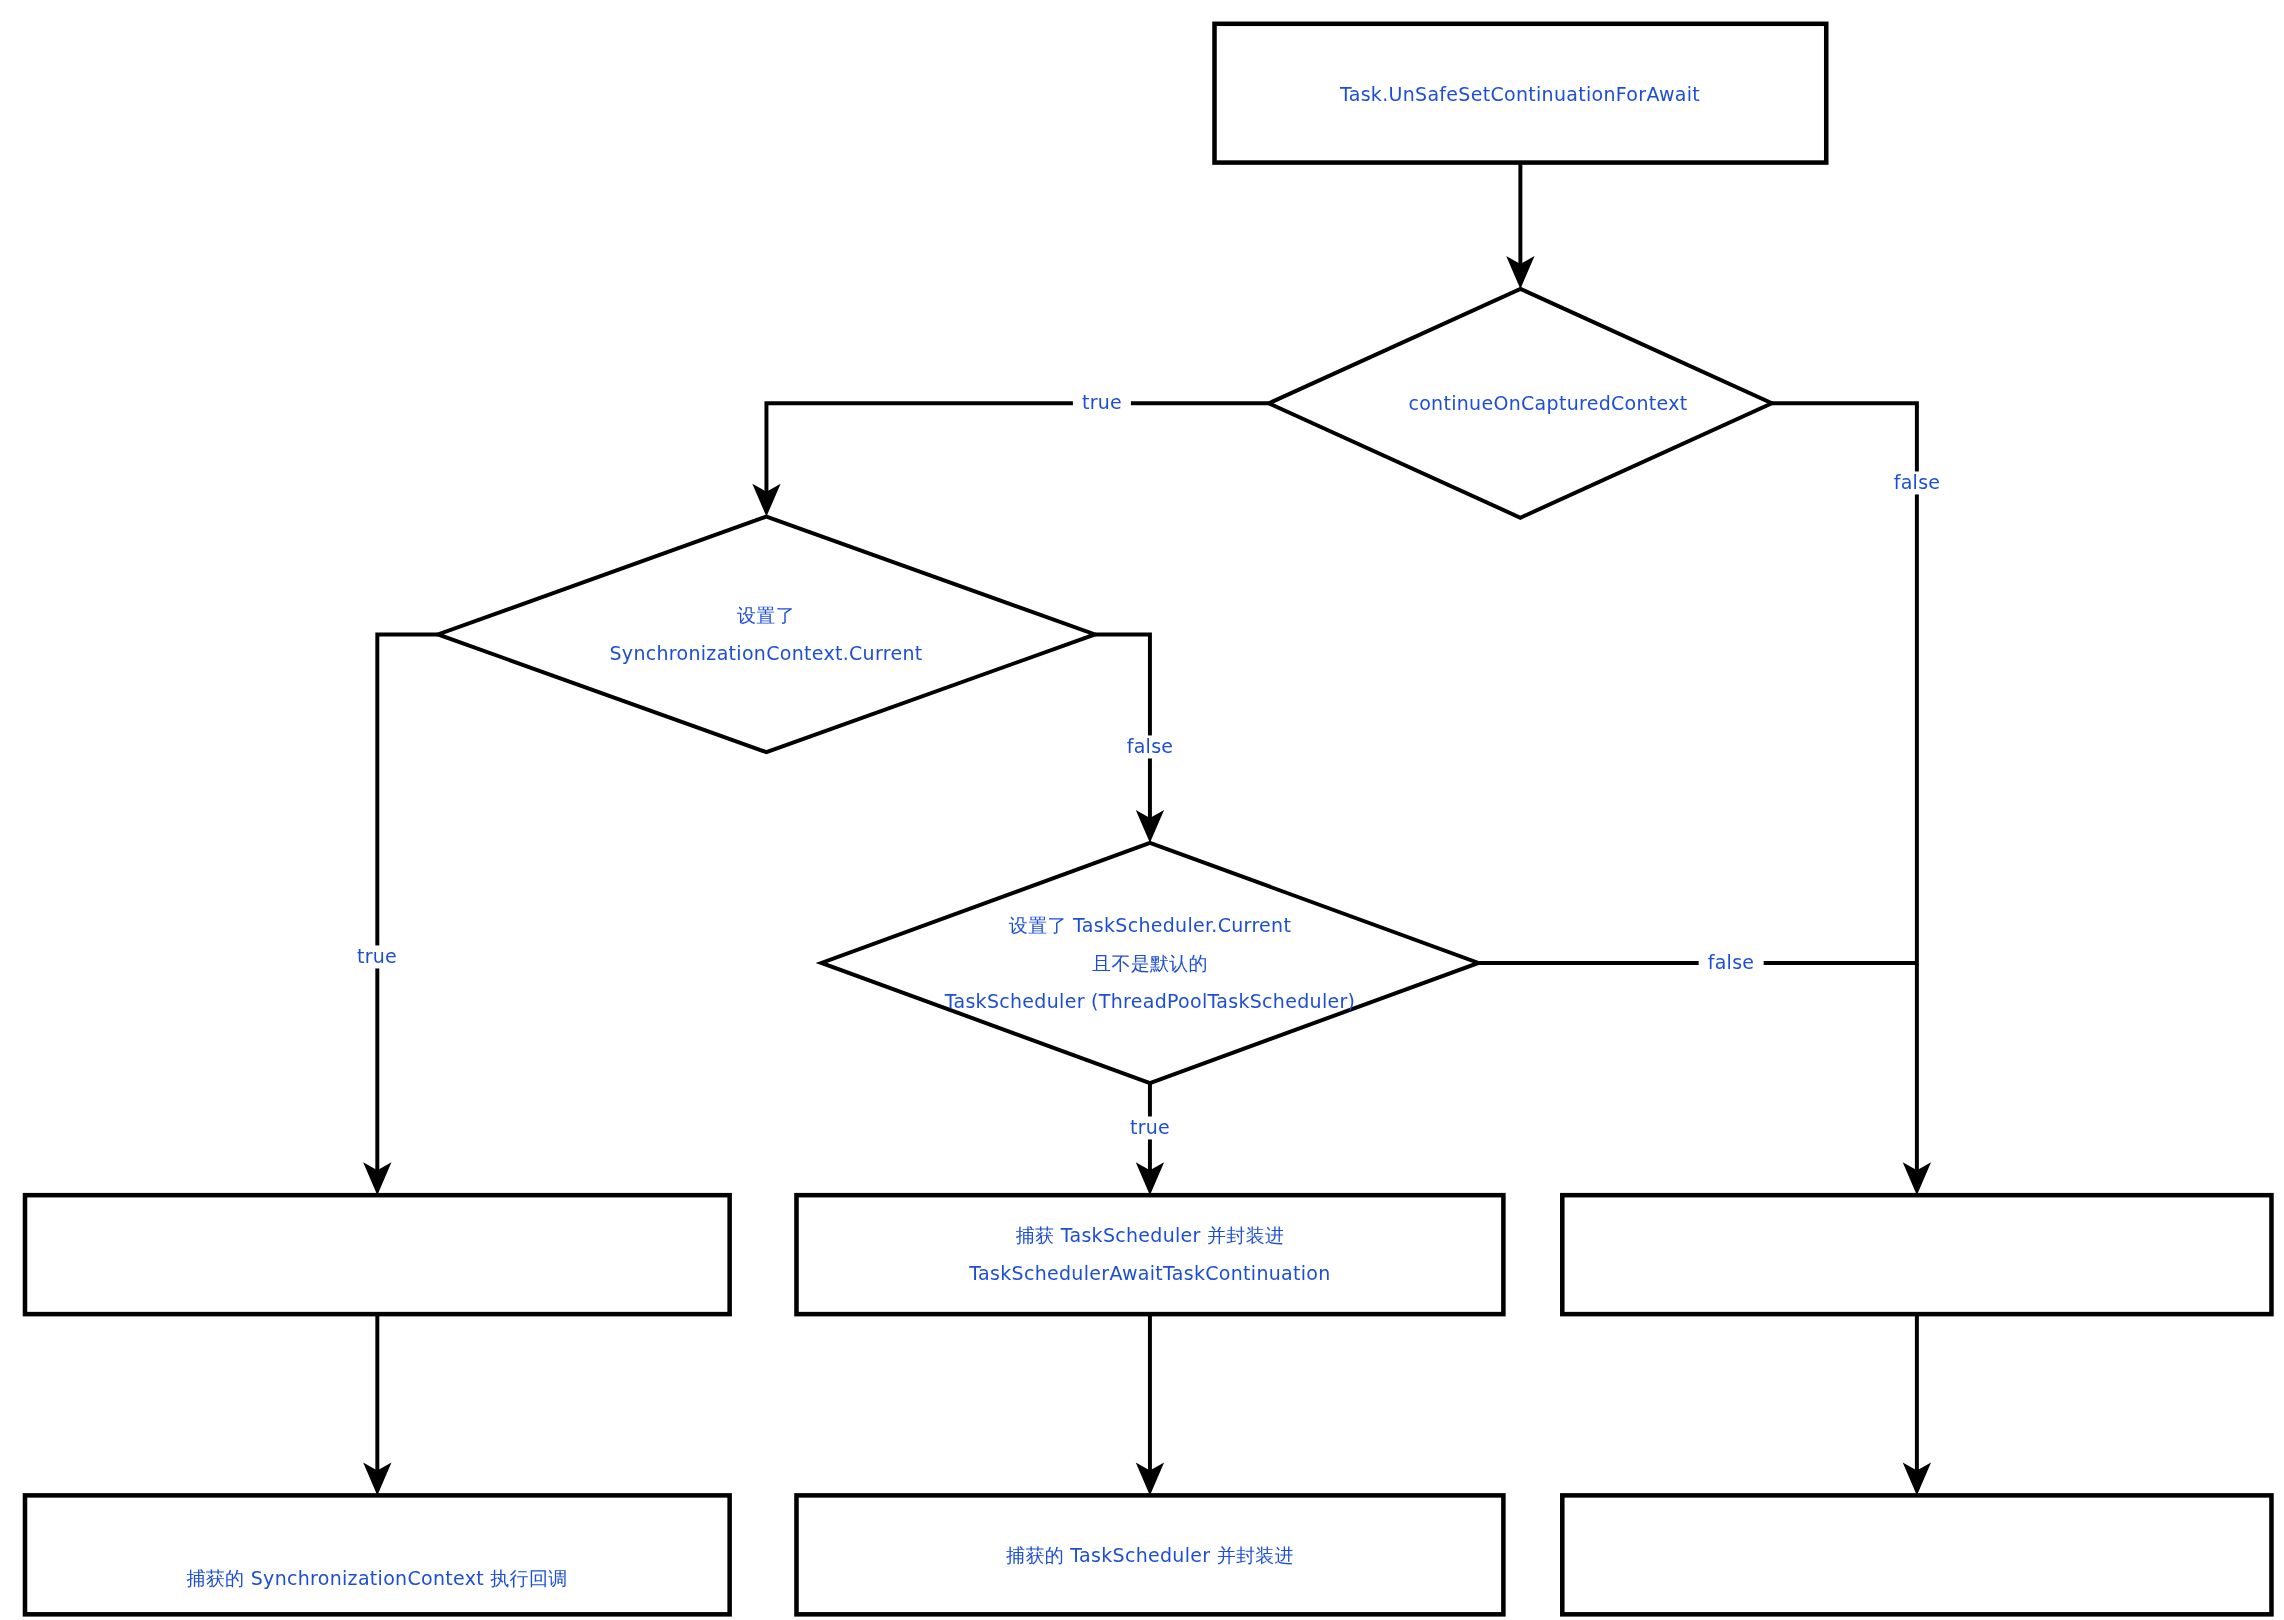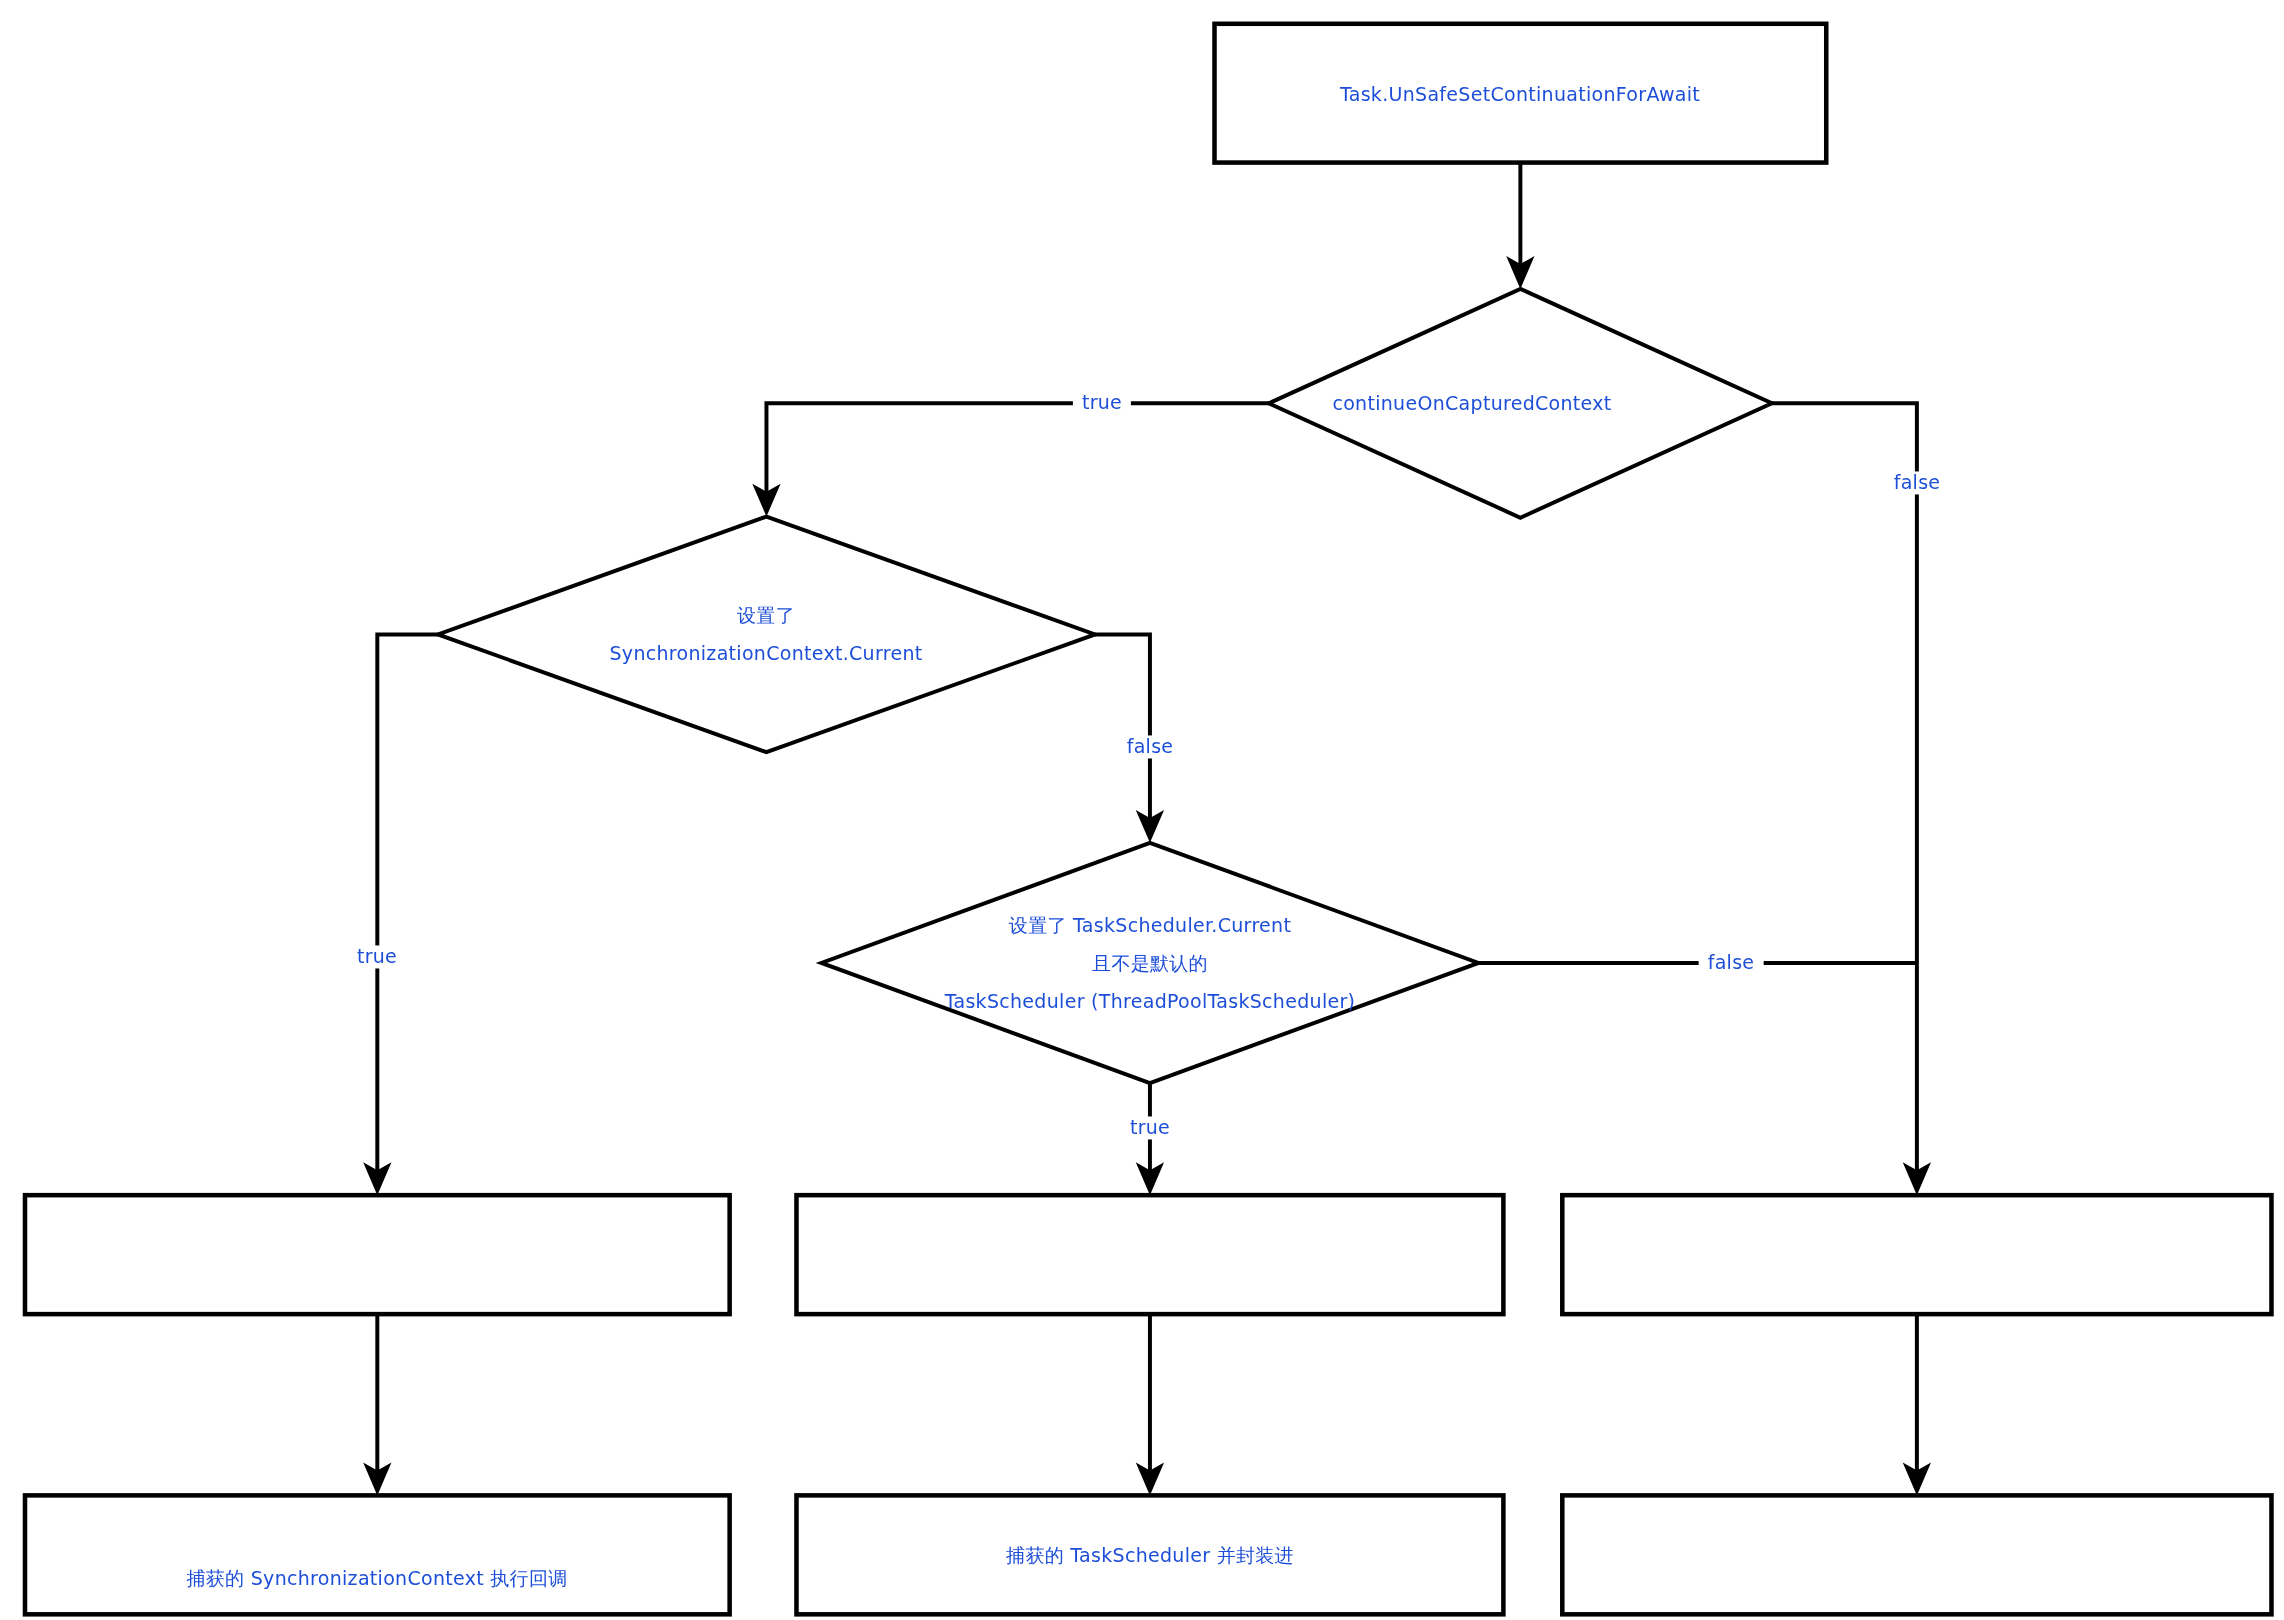--- a/index.html
+++ b/index.html
@@ -81,30 +81,32 @@
     <rect class="shape" x="1406" y="2110" width="1248" height="210" stroke-width="8"></rect>
     <rect class="shape" x="2758" y="2110" width="1252" height="210" stroke-width="8"></rect>
 
     <rect class="shape" x="44" y="2640" width="1244" height="210" stroke-width="8"></rect>
     <rect class="shape" x="1406" y="2640" width="1248" height="210" stroke-width="8"></rect>
     <rect class="shape" x="2758" y="2640" width="1252" height="210" stroke-width="8"></rect>
   </svg>
 
   <div class="lbl" style="left:1520px; top:94px; width:589px;">Task.UnSafeSetContinuationForAwait</div>
 
-  <div class="lbl" style="left:1472px; top:403px; width:465px;">continueOnCapturedContext</div>
+  <div class="lbl" style="left:1548px; top:403px; width:465px;">continueOnCapturedContext</div>
 
   <div class="lbl" style="left:766px; top:634px; width:566px;">设置了
 SynchronizationContext.Current</div>
 
   <div class="lbl" style="left:1150px; top:963px; width:600px;">设置了 TaskScheduler.Current
 且不是默认的
 TaskScheduler (ThreadPoolTaskScheduler)</div>
 
 
+  <div class="lbl" style="left:1150px; top:1254px; width:680px;">捕获 TaskScheduler 并封装进
+TaskSchedulerAwaitTaskContinuation</div>
 
 
   <div class="lbl" style="left:377px; top:1555px; width:680px;margin-top:23px;">捕获的 SynchronizationContext 执行回调</div>
 
   <div class="lbl" style="left:1150px; top:1555px; width:680px;">捕获的 TaskScheduler 并封装进</div>
 
 
   <div class="lbl edge-lbl" style="left:1102px; top:403px;">true</div>
 
   <div class="lbl edge-lbl" style="left:1917px; top:483px;">false</div>

